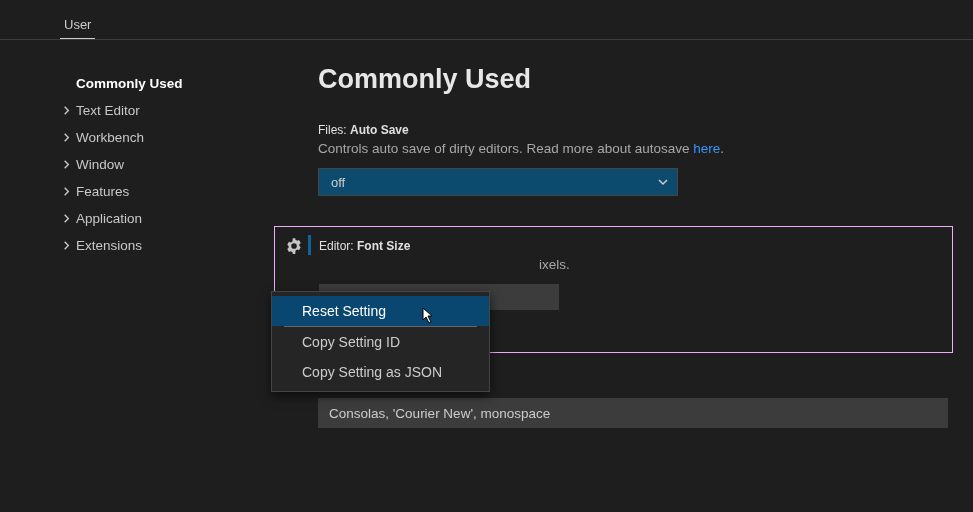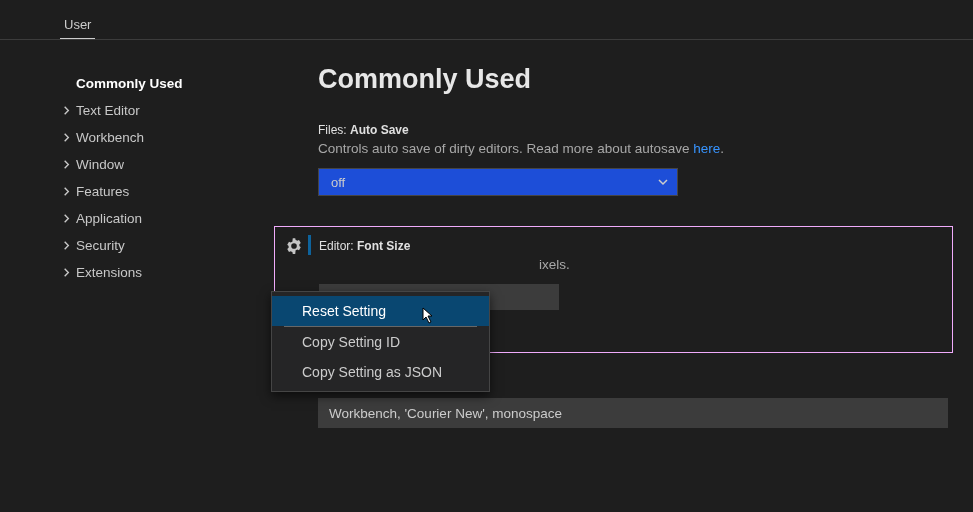--- a/index.html
+++ b/index.html
@@ -85,21 +85,21 @@
   .setting-name { font-weight: 700; }
   .setting-desc {
     font-size: 13.5px;
     color: #a8a8a8;
     margin-bottom: 12px;
   }
   .setting-desc a { color: #3794ff; text-decoration: none; }
   .select {
     width: 360px;
     height: 28px;
-    background: #1d4ed8;
+    background: #0c4a6e;
     border: 1px solid #454545;
     display: flex;
     align-items: center;
     justify-content: space-between;
     padding: 0 8px 0 12px;
     color: #cccccc;
     font-size: 13px;
     cursor: pointer;
   }
   .select svg { width: 12px; height: 12px; stroke: #cccccc; stroke-width: 1.5; fill: none; }
@@ -240,28 +240,20 @@
           </svg>
         </span>
       <span>Application</span>
     </div>
     <div class="sidebar-item">
       <span class="chevron">
           <svg viewBox="0 0 12 12">
             <polyline points="4,2 8,6 4,10"></polyline>
           </svg>
         </span>
-      <span>Security</span>
-    </div>
-    <div class="sidebar-item">
-      <span class="chevron">
-          <svg viewBox="0 0 12 12">
-            <polyline points="4,2 8,6 4,10"></polyline>
-          </svg>
-        </span>
       <span>Extensions</span>
     </div>
   </div>
 
   <div class="main">
     <div class="page-title">Commonly Used</div>
 
     <div class="setting">
       <div class="setting-header">
         <span class="setting-prefix">Files: </span><span class="setting-name">Auto Save</span>
@@ -290,21 +282,21 @@
       <div class="setting-desc" style="padding-left:220px;">
         <span>ixels.</span>
       </div>
       <div class="num-input"></div>
     </div>
 
     <div class="setting" style="margin-top:-10px;">
       <div class="ff-header">Editor. Font Family</div>
       <div class="setting-desc">Controls the font family.</div>
       <div class="text-input">
-        <span>Workbench, 'Courier New', monospace</span>
+        <span>Consolas, 'Courier New', monospace</span>
       </div>
     </div>
 
   </div>
 </div>
 
 <div class="context-menu">
   <div class="menu-item hover">Reset Setting</div>
   <div class="underline-sep"></div>
   <div class="menu-item">Copy Setting ID</div>

